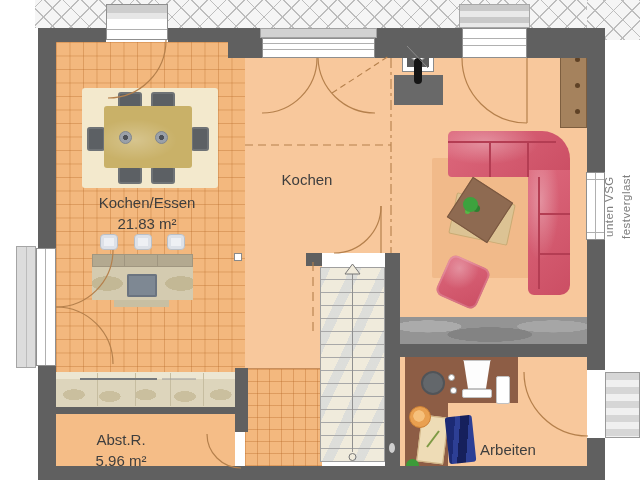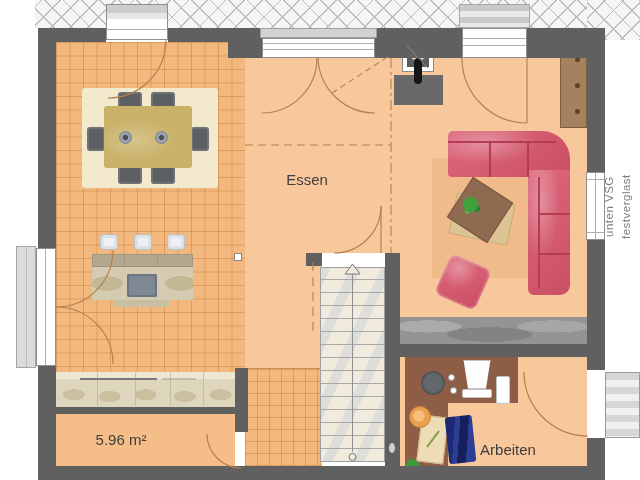--- a/index.html
+++ b/index.html
@@ -231,25 +231,28 @@
       <path d="M345,274 L352.5,264 L360,274 Z" fill="#f0ebdc" stroke="#777" stroke-width="1"></path>
       <circle cx="352.5" cy="457" r="3.5" fill="none" stroke="#777" stroke-width="1"></circle>
     </g>
     <line x1="407" y1="46" x2="428" y2="68" stroke="#8a8a8a" stroke-width="1"></line>
     <line x1="80" y1="379" x2="157" y2="379" stroke="#75797d" stroke-width="2"></line>
     <line x1="162" y1="379" x2="196" y2="379" stroke="#9a9a9a" stroke-width="1"></line>
     <line x1="427" y1="447" x2="439" y2="431" stroke="#7e9a45" stroke-width="2"></line>
   </svg>
 
   <div class="abs roomlabel" style="left:77px;top:192px;width:140px">
+    <div>Kochen/Essen</div>
+    <div>21.83 m²</div>
   </div>
   <div class="abs roomlabel" style="left:257px;top:169px;width:100px">
-    <div>Essen</div>
+    <div>Kochen</div>
   </div>
   <div class="abs roomlabel" style="left:71px;top:429px;width:100px">
+    <div>Abst.R.</div>
     <div>5.96 m²</div>
   </div>
   <div class="abs roomlabel" style="left:458px;top:439px;width:100px">
     <div>Arbeiten</div>
   </div>
 
   <div class="abs vsg" style="left:601px;top:136px;width:36px;height:142px">
     <div>unten VSG</div>
     <div>festverglast</div>
   </div>

